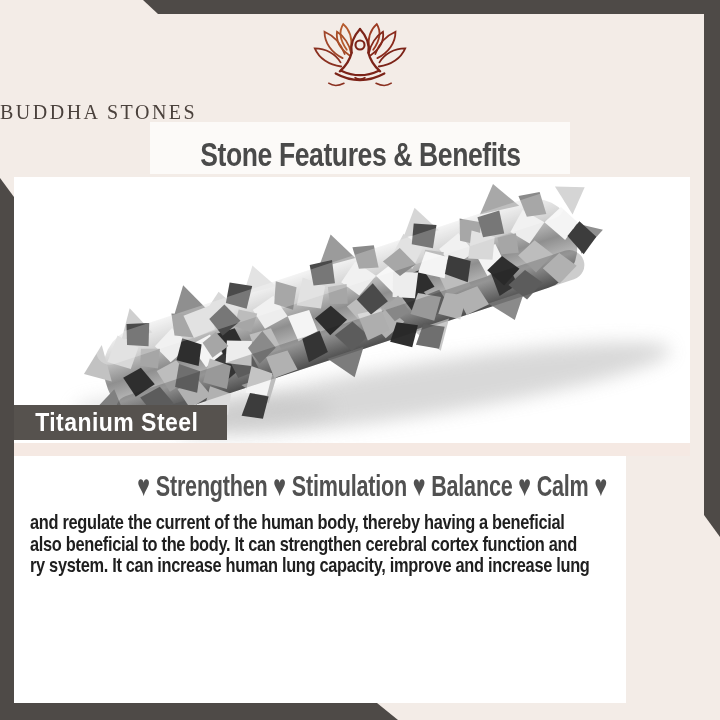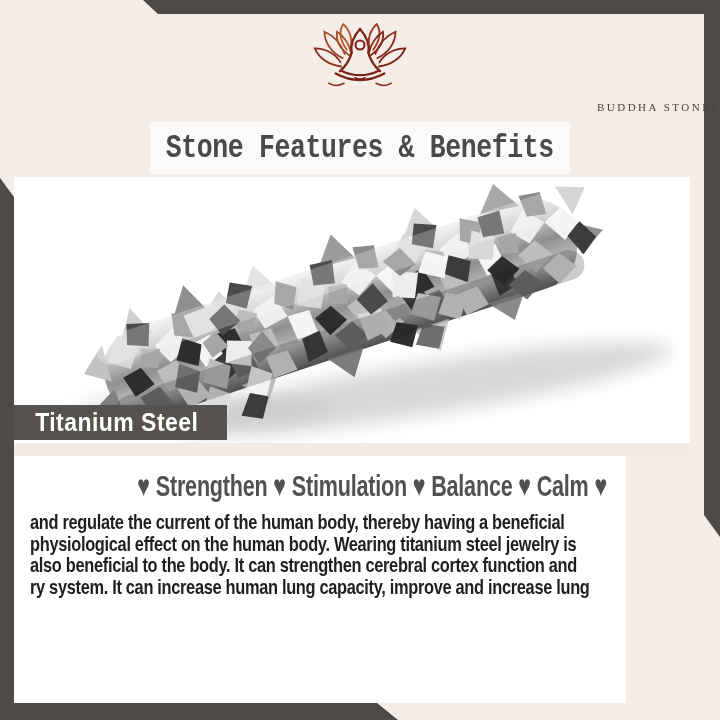--- a/index.html
+++ b/index.html
@@ -15,28 +15,28 @@
   .accent-right{left:704px;top:0;width:16px;height:537px;
     clip-path:polygon(0 0,100% 0,100% 100%,0 calc(100% - 22px));}
   .accent-left{left:0;top:178px;width:14px;height:542px;
     clip-path:polygon(0 0,100% 19px,100% 100%,0 100%);}
   .accent-bottom{left:0;top:703px;width:398px;height:17px;
     clip-path:polygon(0 0,calc(100% - 21px) 0,100% 100%,0 100%);}
 
   
   .logo-wrap{position:absolute;left:50%;top:22px;transform:translateX(-50%);width:170px;height:80px;}
   .brand-name{
-    position:absolute;left:0;top:101px;width:100%;text-align:right;
+    position:absolute;left:0;top:101px;width:100%;text-align:left;
     font-family:"Liberation Serif","DejaVu Serif",serif;
-    font-size:11px;letter-spacing:2.5px;color:var(--brand-text,#4a413c);
+    font-size:20px;letter-spacing:2.5px;color:var(--brand-text,#4a413c);
   }
   .title-box{
     position:absolute;left:150px;top:122px;width:420px;height:52px;
     background:var(--title-box-bg,#fcfaf8);
-    display:flex;align-items:center;justify-content:center;font-family:Liberation Mono, monospace;
+    display:flex;align-items:flex-end;justify-content:center;
   }
   .title-box .title-text{
     font-weight:bold;font-size:34px;color:var(--title-text,#4a4a4a);
     white-space:nowrap;display:inline-block;transform:scaleX(0.78);transform-origin:50% 50%;
     letter-spacing:-0.5px;
   }
 
   
   .card{position:absolute;left:14px;top:177px;width:612px;height:526px;background:var(--card-white,#fff);}
   .image-section{position:absolute;left:0;top:0;width:676px;height:266px;overflow:hidden;background:var(--card-white,#fff);}
@@ -183,19 +183,18 @@
     </div>
 
     <div class="separator"></div>
 
     <div class="benefits-heading">
       <span class="heading-text">♥ Strengthen ♥ Stimulation ♥ Balance ♥ Calm ♥</span>
     </div>
 
     <div class="benefits-body">
       <div class="body-line"><span>and regulate the current of the human body, thereby having a beneficial</span></div>
-      <div class="body-line"><span>physiological effect on the human body. Wearing titanium steel jewelry is</span></div>
       <div class="body-line"><span>also beneficial to the body. It can strengthen cerebral cortex function and</span></div>
       <div class="body-line"><span>ry system. It can increase human lung capacity, improve and increase lung</span></div>
     </div>
 
   </div>
 </div>
 
 </body></html>

